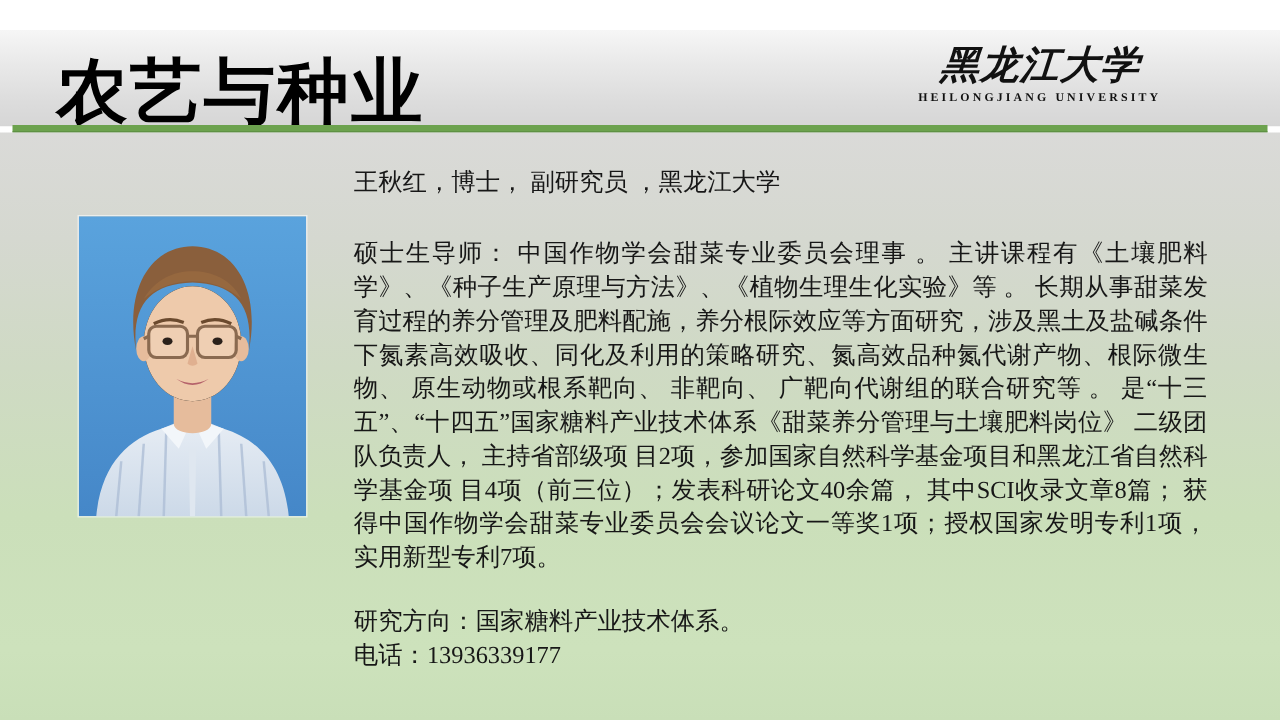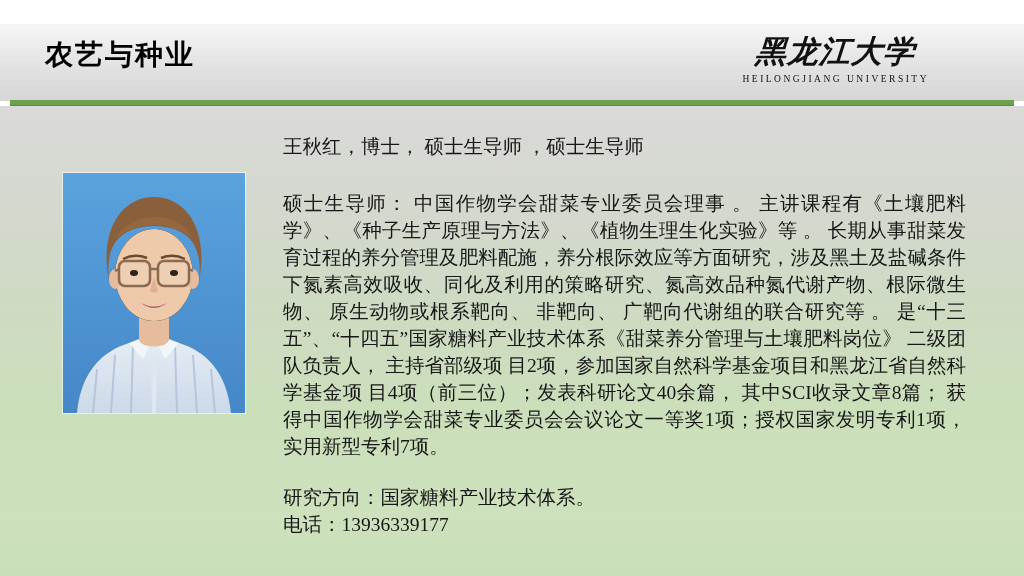--- a/index.html
+++ b/index.html
@@ -9,30 +9,30 @@
   }
   
   .topband{position:absolute;left:0;top:0;width:1024px;height:24px;background:#ffffff;}
   
   .header{
     position:absolute;left:0;top:24px;width:1024px;height:77px;
     background:linear-gradient(180deg,#f6f6f6 0%,#e9e9e9 35%,#dcdcdc 75%,#d6d6d6 100%);
   }
   .title{
     position:absolute;left:45px;top:12px;margin:0;
-    font-size:28px;font-weight:800;color:#000;letter-spacing:2px;
+    font-size:57px;font-weight:800;color:#000;letter-spacing:2px;
     font-family:Liberation Mono, monospace;
   }
   .logo{position:absolute;right:95px;top:8px;text-align:center;color:#111;}
   .logo-cn{
     font-size:31px;font-weight:800;font-style:italic;letter-spacing:1px;
     transform:skewX(-4deg);font-family:"Liberation Serif",serif;line-height:40px;
   }
   .logo-en{
-    font-size:9.5px;font-weight:400;letter-spacing:2.5px;margin-top:2px;
+    font-size:9.5px;font-weight:700;letter-spacing:2.5px;margin-top:2px;
     font-family:"Liberation Serif",serif;
   }
   
   .rule{
     position:absolute;left:10px;top:100px;width:1004px;height:5px;
     background:#6ca24e;border-bottom:1px solid #5a8c40;
   }
   
   .bodyarea{
     position:absolute;left:0;top:106px;width:1024px;height:470px;
@@ -126,21 +126,21 @@
         <ellipse cx="71" cy="100" rx="4" ry="3" fill="#2b211a"></ellipse>
         <ellipse cx="111" cy="100" rx="4" ry="3" fill="#2b211a"></ellipse>
 
         <path d="M91 104 q-3 10 -4 14 q4 3 8 0 q-1 -4 -4 -14" fill="#e0b090"></path>
 
         <path d="M78 130 q13 7 26 0 q-13 10 -26 0" fill="#b5636b"></path>
       </svg>
     </div>
 
     <div class="content">
-      <p class="nameline"><b>王秋红</b><span>，博士， 硕士生导师 ，硕士生导师</span></p>
+      <p class="nameline"><b>王秋红</b><span>，博士， 副研究员 ，黑龙江大学</span></p>
 
       <p class="intro"><b>硕士生导师：</b><span> 中国作物学会甜菜专业委员会理事 。 主讲课程有《土壤肥料学》、《种子生产原理与方法》、《植物生理生化实验》等 。 长期从事甜菜发育过程的养分管理及肥料配施，养分根际效应等方面研究，涉及黑土及盐碱条件下氮素高效吸收、同化及利用的策略研究、氮高效品种氮代谢产物、根际微生物、 原生动物或根系靶向、 非靶向、 广靶向代谢组的联合研究等 。 是“十三五”、“十四五”国家糖料产业技术体系《甜菜养分管理与土壤肥料岗位》 二级团队负责人， 主持省部级项 目2项，参加国家自然科学基金项目和黑龙江省自然科学基金项 目4项（前三位）；发表科研论文40余篇， 其中SCI收录文章8篇； 获得中国作物学会甜菜专业委员会会议论文一等奖1项；授权国家发明专利1项， 实用新型专利7项。</span></p>
 
       <p class="research"><b>研究方向：</b><span>国家糖料产业技术体系。</span></p>
 
       <p class="contact2"><span>电话：13936339177</span></p>
     </div>
 
   </div>
 </div>

